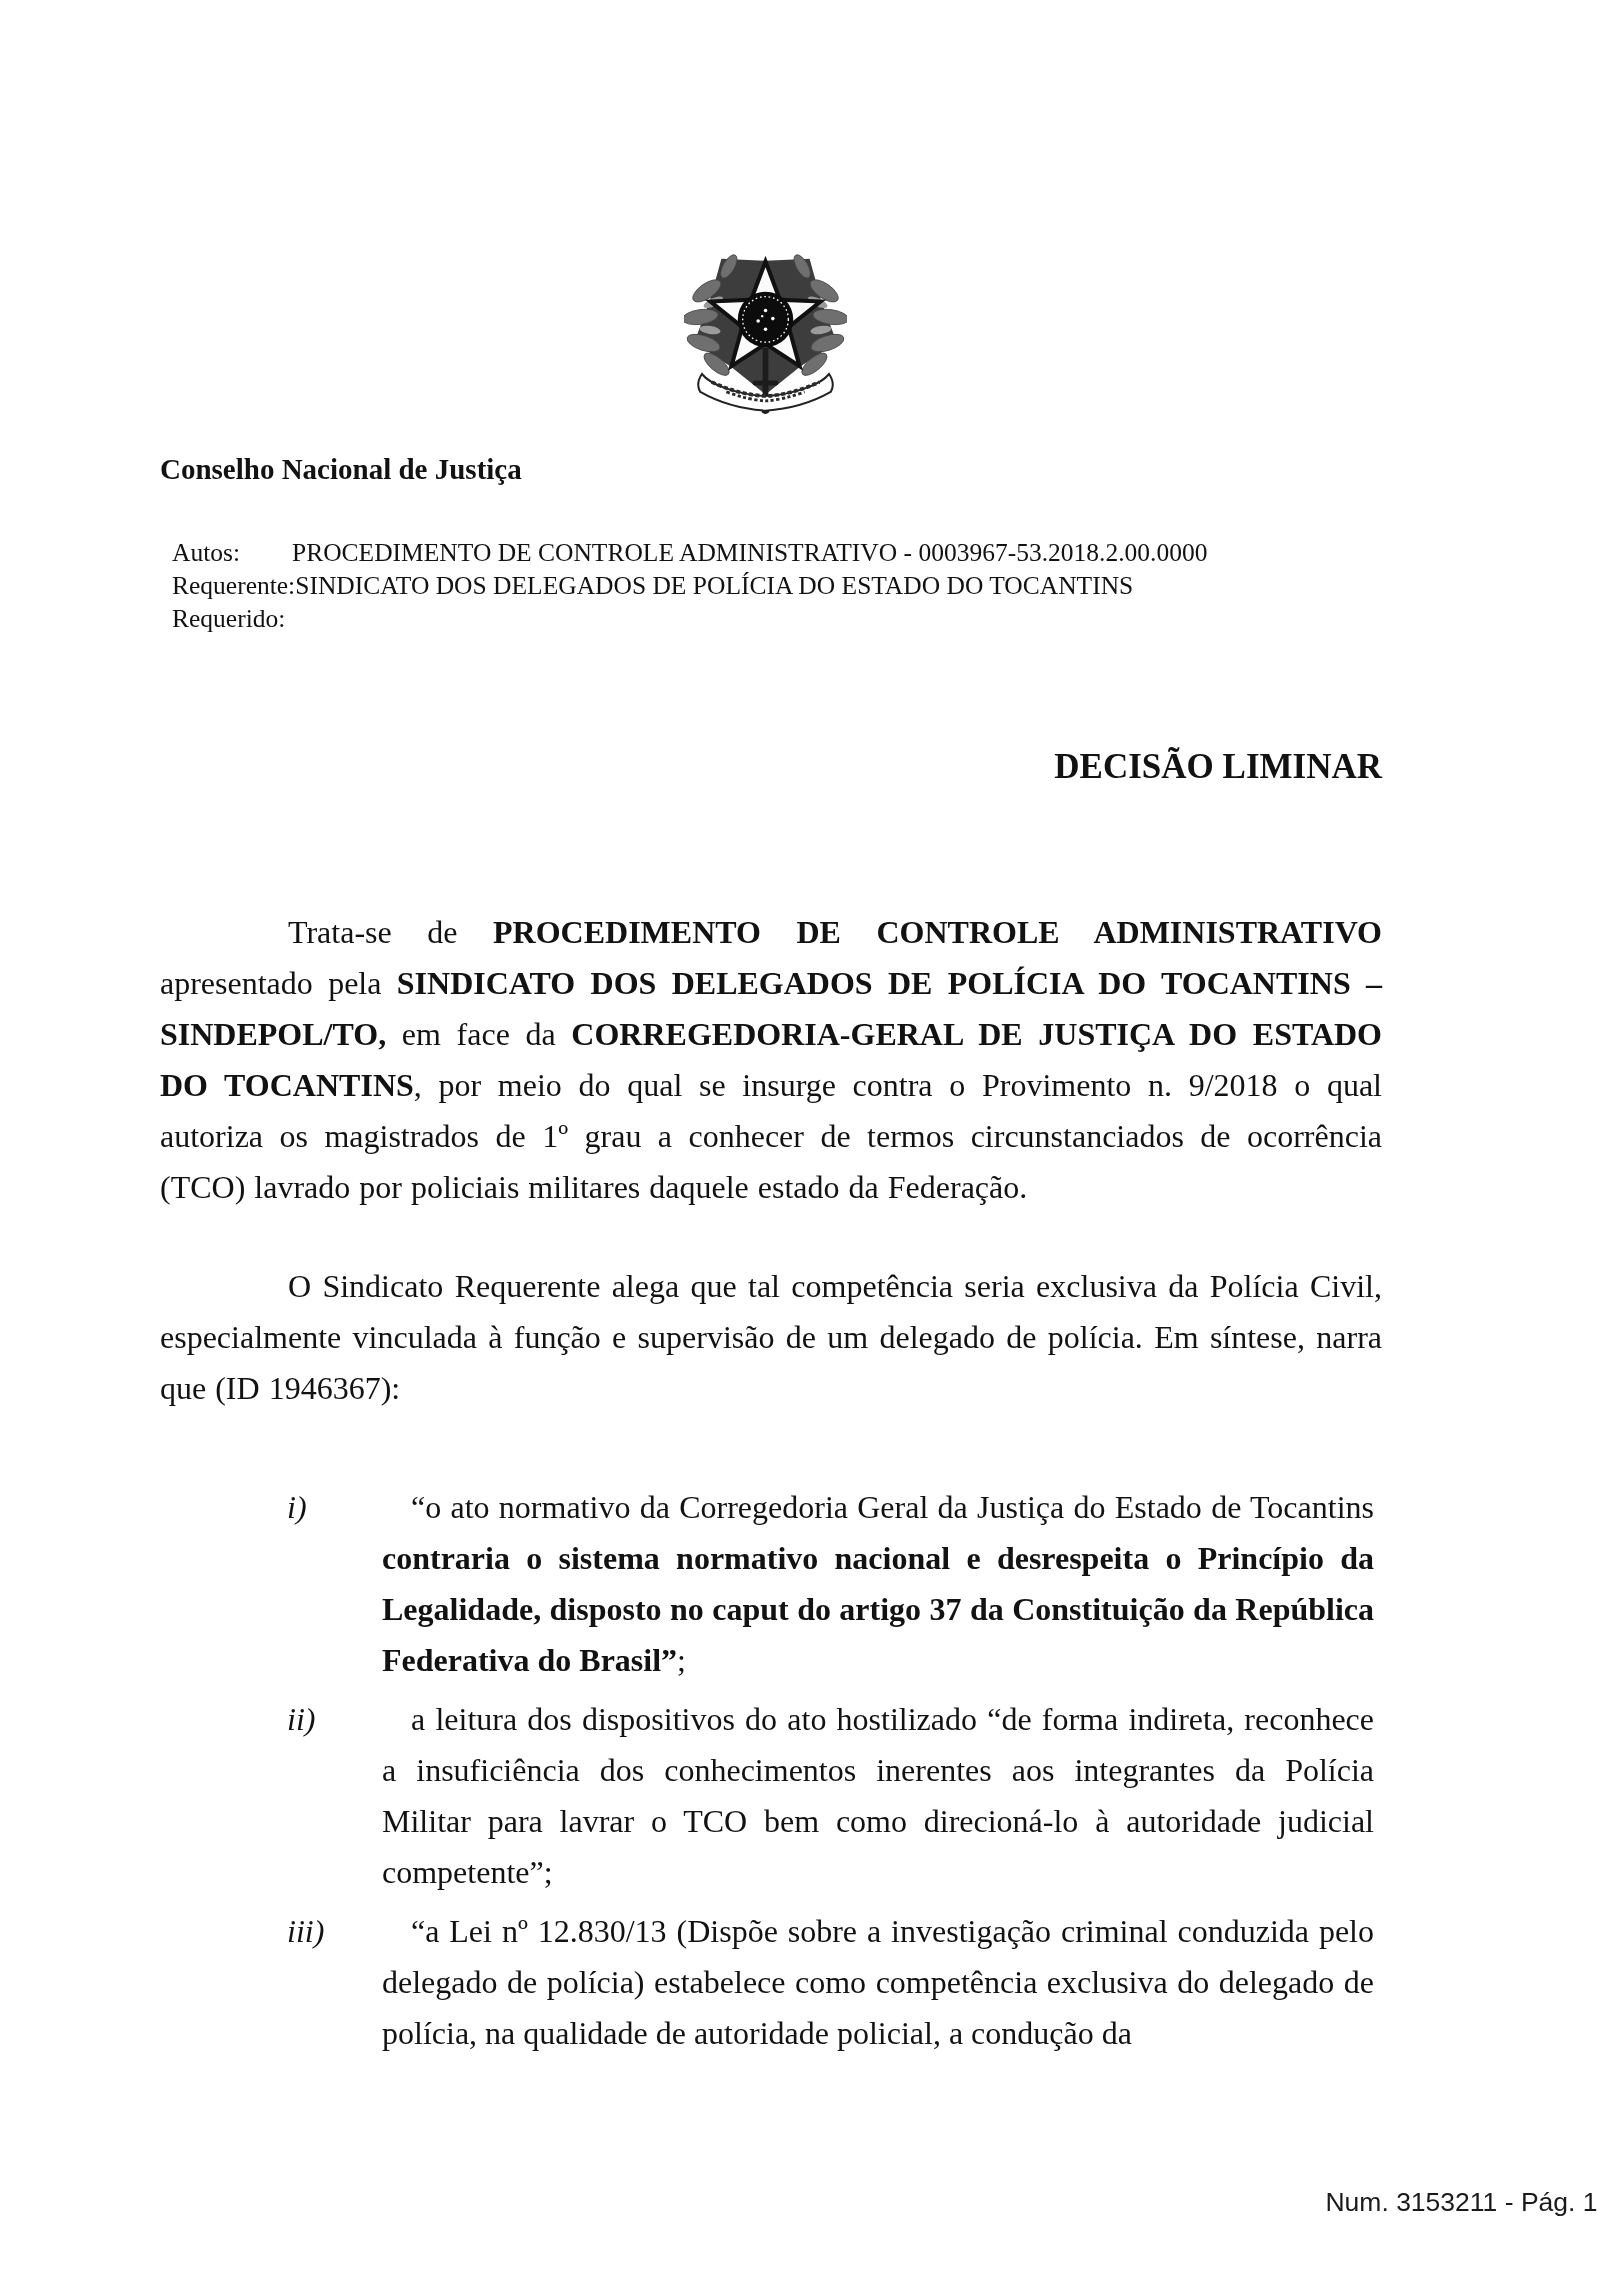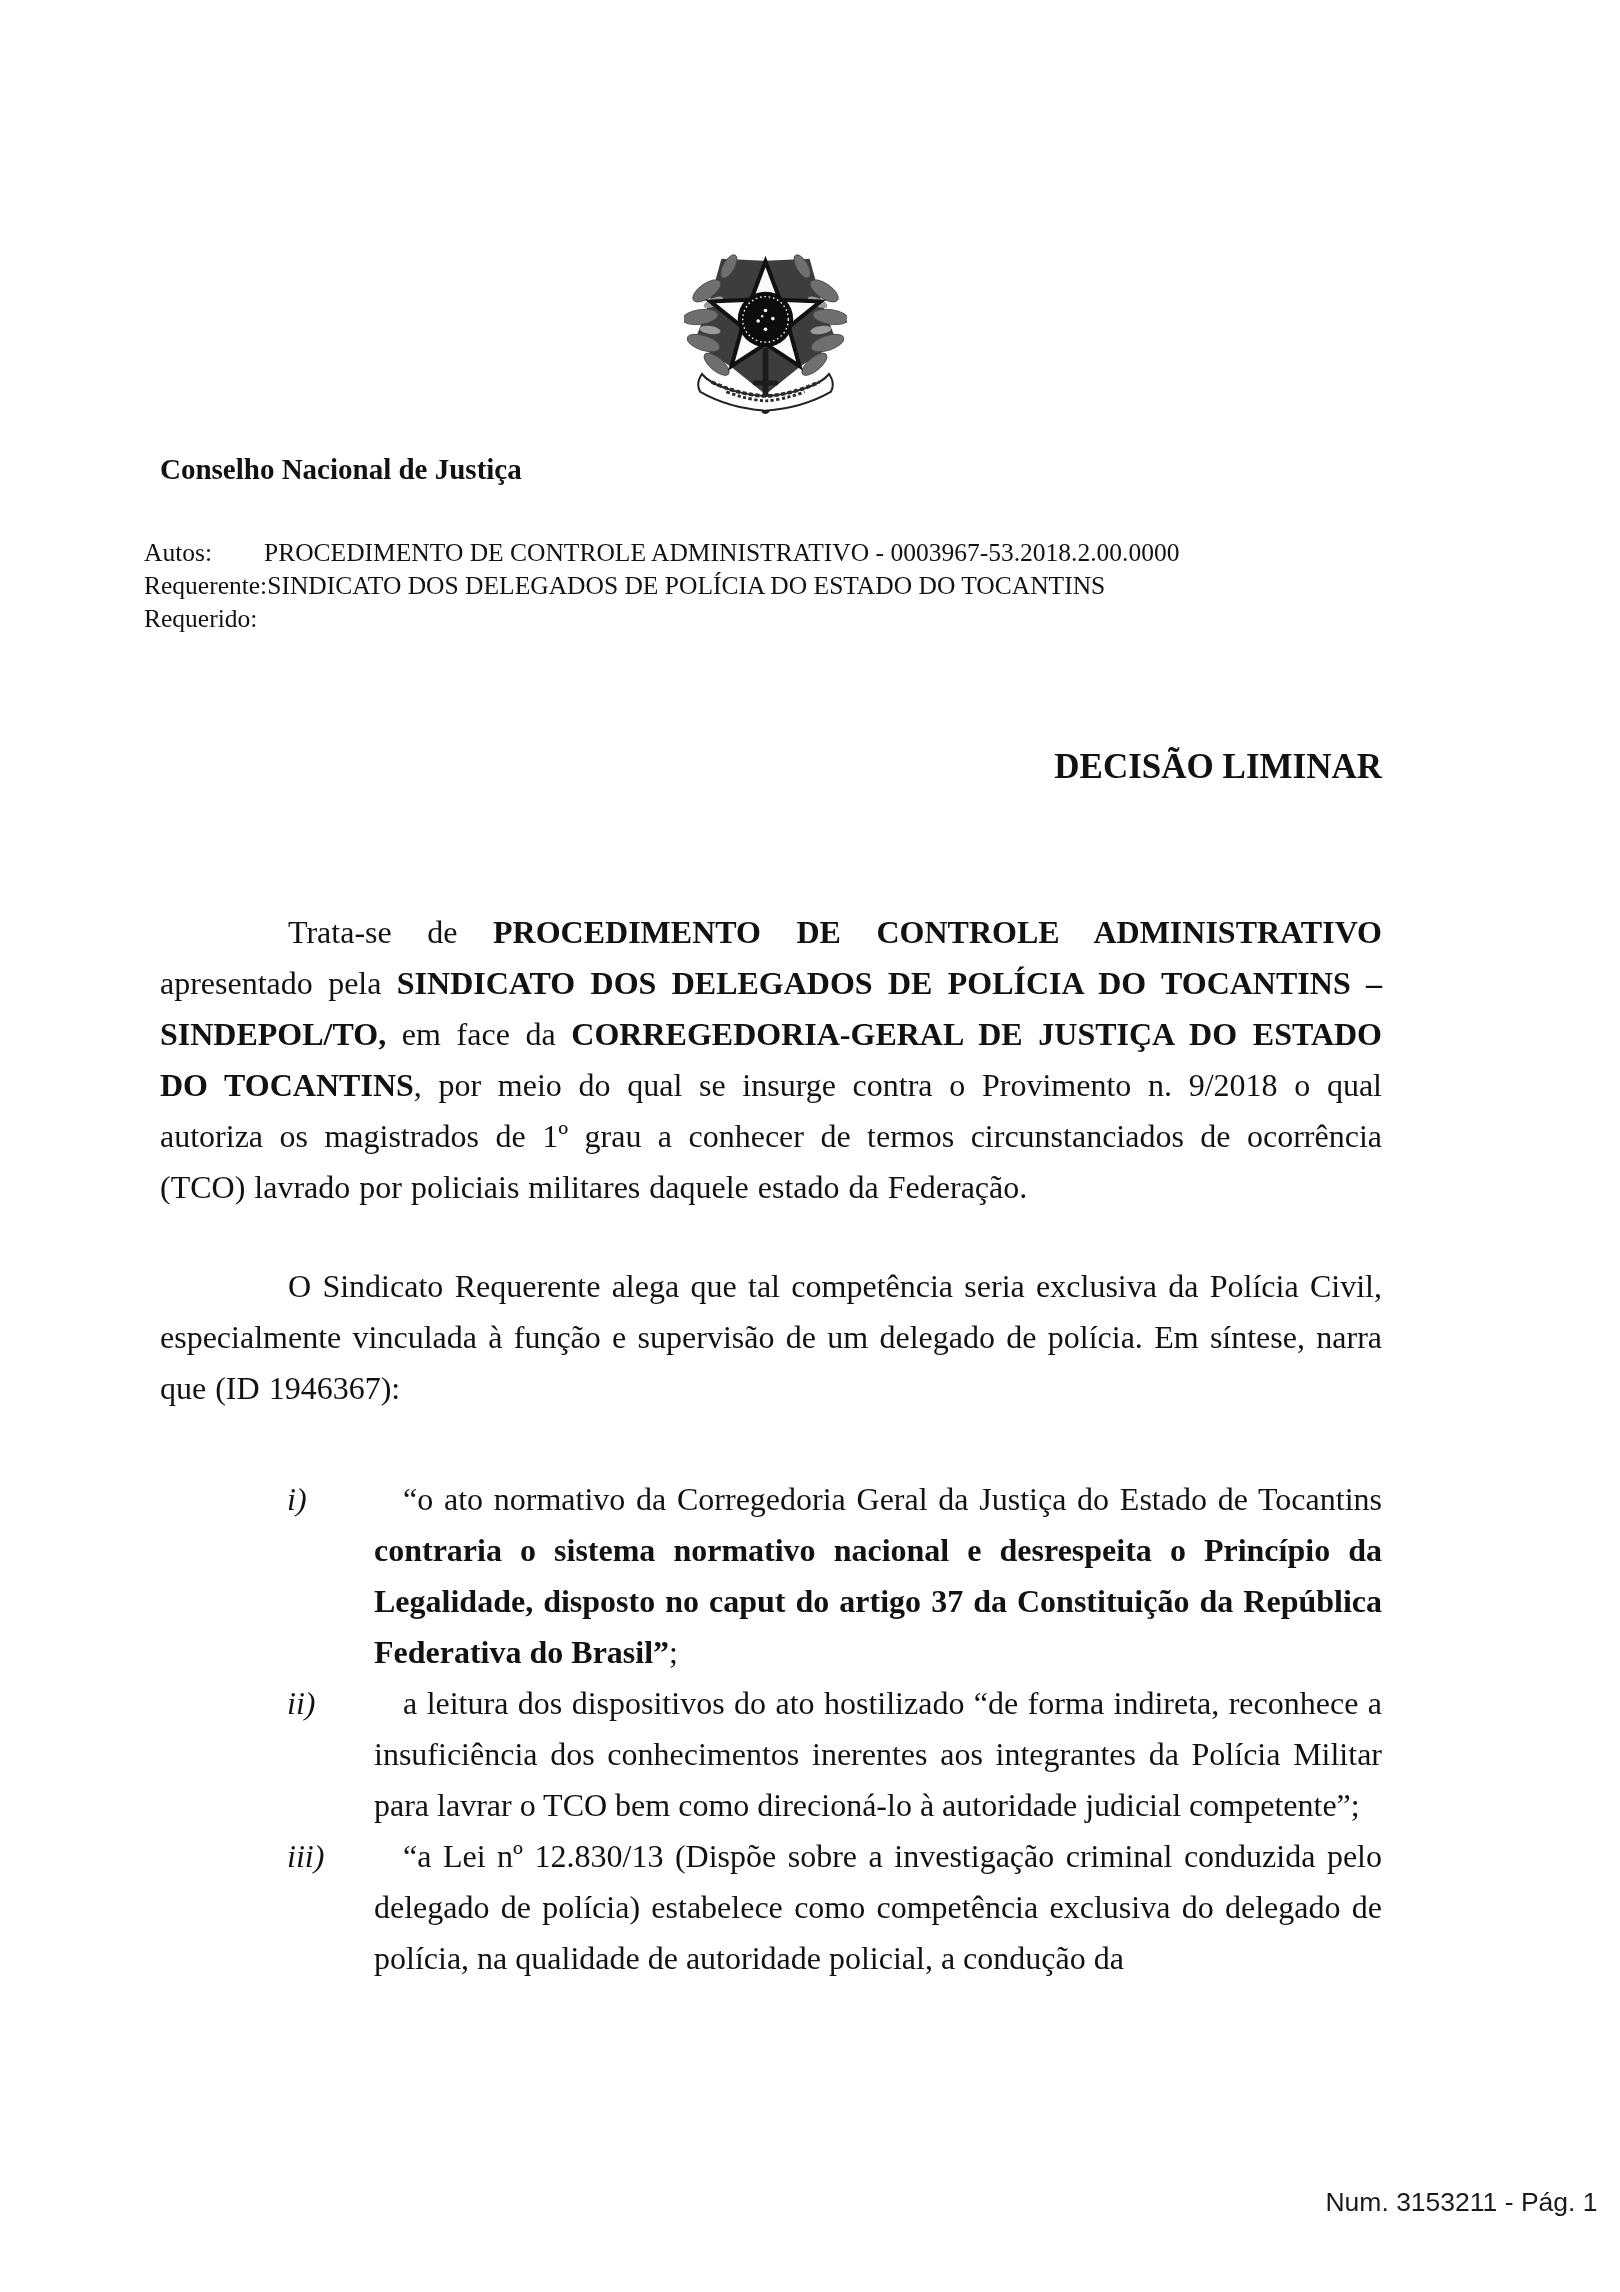--- a/index.html
+++ b/index.html
@@ -12,21 +12,21 @@
     color:#121212;
     font-family:"Liberation Serif","DejaVu Serif",serif;
     overflow:hidden;
   }
   .emblem { position:absolute; left:684px; top:241px; width:163px; height:178px; }
   .emblem svg { width:100%; height:100%; display:block; }
   .institution {
     position:absolute; left:160px; top:451px; width:1222px;
     text-align:left; font-weight:bold; font-size:29px; line-height:37px;
   }
-  .meta { position:absolute; left:144px; top:536px; width:1255px; font-size:25.5px; line-height:33px; }
+  .meta { position:absolute; left:172px; top:536px; width:1255px; font-size:25.5px; line-height:33px; }
   .meta-row { display:flex; }
   .meta-label { flex:0 0 120px; white-space:nowrap; }
   .meta-value { white-space:nowrap; }
   .doc-title {
     position:absolute; left:160px; top:745px; width:1222px; margin:0;
     text-align:right; font-weight:bold; font-size:35px; line-height:43px;
   }
   .para {
     position:absolute; left:160px; width:1222px; margin:0;
     font-size:32px; line-height:51px;
@@ -34,21 +34,21 @@
     hyphens:none; word-spacing:1px;
   }
   .para.p0 { top:907px; }
   .para.p1 { top:1261px; }
   .items {
     position:absolute; left:374px; top:1474px; width:1008px;
     font-size:32px; line-height:51px;
   }
   .item { position:relative; }
   .item-marker { position:absolute; left:-87px; top:0; font-style:italic; }
-  .item-text { margin:0; text-align:justify; text-indent:29px; hyphens:none; }
+  .item-text { margin:8px; text-align:justify; text-indent:29px; hyphens:none; }
   .b { font-weight:bold; }
   .footer {
     position:absolute; top:2187px; right:22.5px;
     font-family:"Liberation Sans","DejaVu Sans",sans-serif;
     font-size:26.5px; color:#1a1a1a;
   }
 </style>
 </head>
 <body>
 

